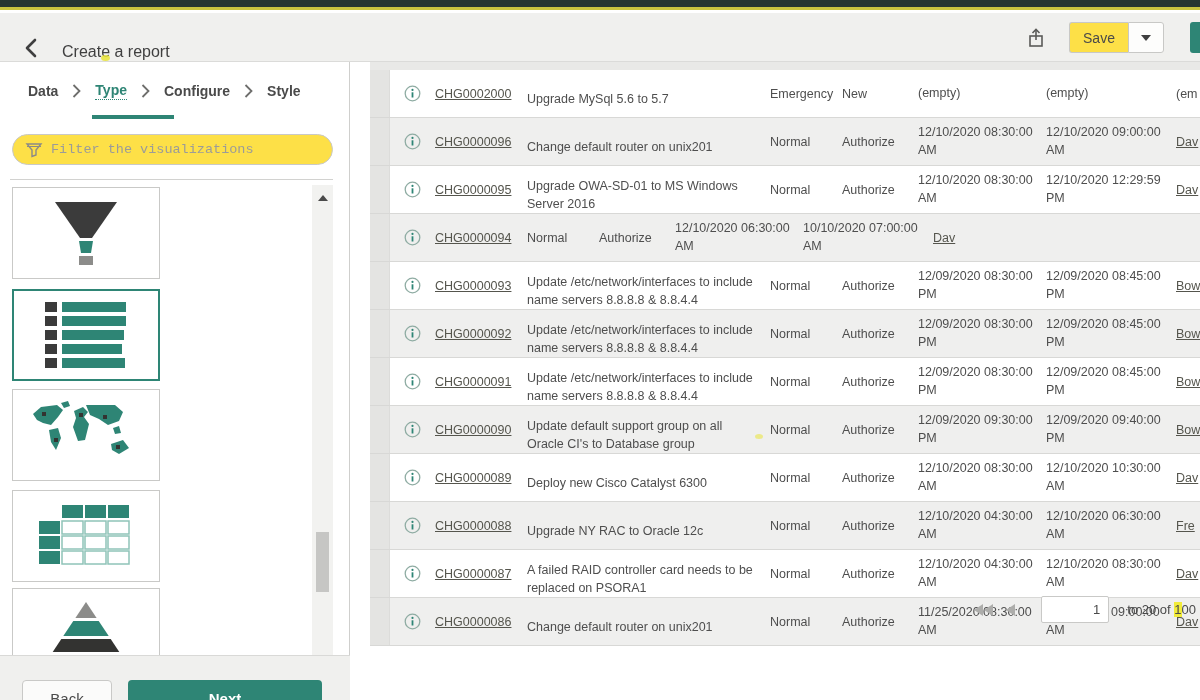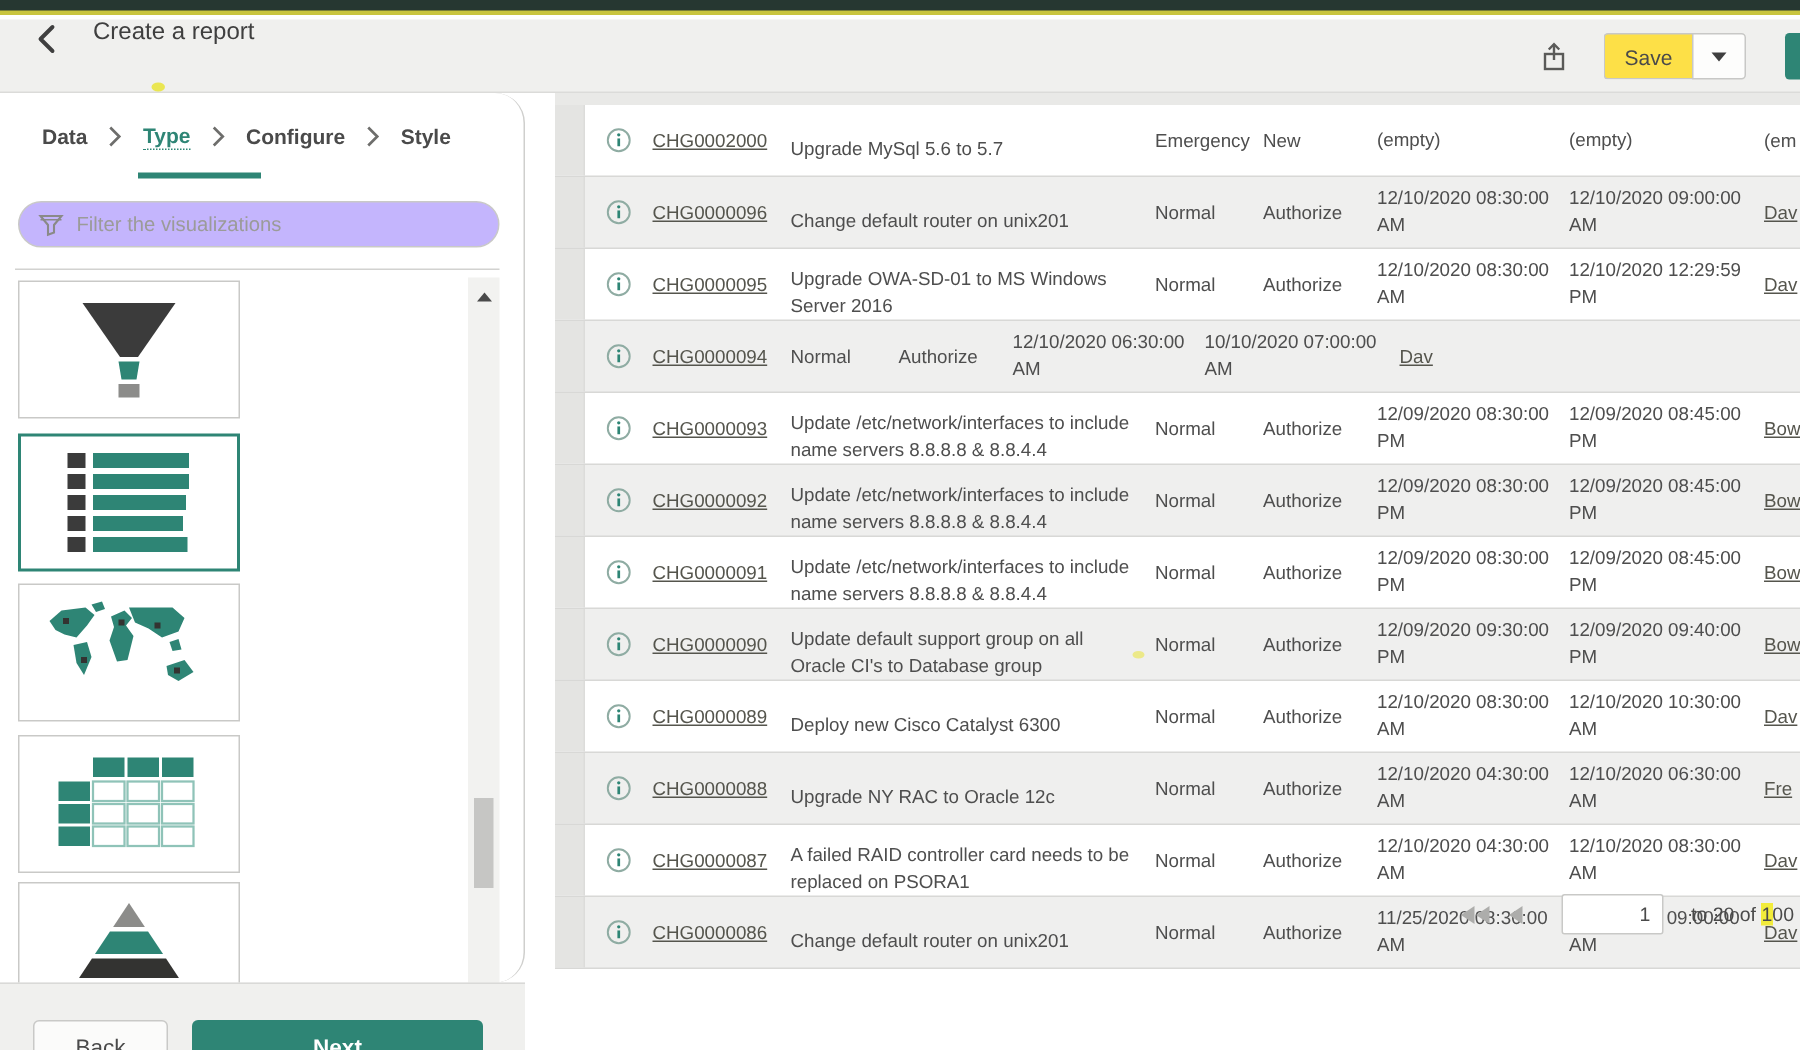--- a/index.html
+++ b/index.html
@@ -7,38 +7,38 @@
     --txt:#4E4E4E; --border:#D8D8D6; --hl:#F2EC3A;
   }
   *{box-sizing:border-box;}
   html,body{margin:0;padding:0;}
   body{
     width:1200px;height:700px;overflow:hidden;position:relative;
     background:#fff;font-family:"Liberation Sans",sans-serif;color:var(--txt);
   }
   
   .topbar{position:absolute;left:0;top:0;width:1200px;height:10px;background:var(--topbar);border-bottom:3px solid var(--yline);}
-  .header{position:absolute;left:0;top:13px;width:1200px;height:49px;background:#F0F0EE;border-bottom:1px solid #DBDBD9;display:flex;align-items:flex-start;}
+  .header{position:absolute;left:0;top:13px;width:1200px;height:49px;background:#F0F0EE;border-bottom:1px solid #DBDBD9;display:flex;align-items:flex-end;}
   .back-btn{margin-left:18px;width:26px;height:26px;display:flex;align-items:center;justify-content:center;cursor:pointer;background:none;border:none;padding:0;}
   .page-title{margin-left:18px;font-size:16px;color:#3F3F3F;}
   .header-right{position:absolute;right:0;top:0;height:49px;display:flex;align-items:center;}
   .share-btn{width:30px;height:30px;display:flex;align-items:center;justify-content:center;background:none;border:none;padding:0;cursor:pointer;margin-right:18px;}
   .save-split{display:flex;height:31px;margin-right:26px;}
   .save-btn{width:59px;height:31px;background:#fde047;border:1px solid #C8C8C6;border-right:none;border-radius:3px 0 0 3px;font-size:14px;color:#4A4A4A;cursor:pointer;font-family:inherit;}
   .save-caret-btn{width:36px;height:31px;background:#FDFDFC;border:1px solid #C8C8C6;border-radius:0 3px 3px 0;cursor:pointer;display:flex;align-items:center;justify-content:center;padding:0;}
   .teal-edge-btn{width:18px;height:31px;background:var(--accent);border:none;border-radius:3px 0 0 3px;margin-right:-8px;cursor:pointer;}
   
-  .sidebar{position:absolute;left:0;top:62px;width:350px;height:593px;background:#fff;border-right:1px solid #CFCFCD;border-radius:20px;}
+  .sidebar{position:absolute;left:0;top:62px;width:350px;height:593px;background:#fff;border-right:1px solid #CFCFCD;}
   .breadcrumb{position:relative;height:57px;display:flex;align-items:center;padding-left:28px;font-size:14px;font-weight:bold;color:#4A4A4A;}
   .crumb{cursor:pointer;}
   .crumb.active{color:var(--accent);border-bottom:1px dotted var(--accent);padding-bottom:1px;}
   .crumb-sep{margin:0 14px;display:flex;align-items:center;}
   .active-underline{position:absolute;left:92px;top:53px;width:82px;height:4px;background:var(--accent);}
   .filter-wrap{position:absolute;left:12px;top:72px;width:321px;height:31px;}
-  .filter-input{width:100%;height:100%;border:1px solid #C9C9C7;border-radius:16px;padding:0 12px 0 38px;font-size:13.5px;color:#555;outline:none;font-family:Liberation Sans, sans-serif;background:#c4b5fd;}
+  .filter-input{width:100%;height:100%;border:1px solid #C9C9C7;border-radius:16px;padding:0 12px 0 38px;font-size:13.5px;color:#555;outline:none;font-family:Liberation Mono, monospace;background:#fde047;}
   .filter-input::placeholder{color:#9B9B99;}
   .filter-funnel{position:absolute;left:13px;top:7px;}
   .list-divider{position:absolute;left:10px;top:117px;width:323px;height:1px;background:#D2D2D0;}
   .viz-tile{position:absolute;left:12px;width:148px;height:92px;background:#fff;border:1px solid #C9C9C7;display:flex;align-items:center;justify-content:center;cursor:pointer;}
   .viz-tile.selected{border:2px solid var(--accent);}
   .viz-scrollbar{position:absolute;left:312px;top:123px;width:21px;height:523px;background:#F2F2F0;}
   .sb-arrow{position:absolute;left:0;width:21px;height:18px;display:flex;align-items:center;justify-content:center;cursor:pointer;}
   .sb-arrow.up{top:4px;} .sb-arrow.down{bottom:4px;}
   .tri-up{width:0;height:0;border-left:5px solid transparent;border-right:5px solid transparent;border-bottom:6px solid #4A4A4A;}
   .tri-down{width:0;height:0;border-left:5px solid transparent;border-right:5px solid transparent;border-top:6px solid #4A4A4A;}

